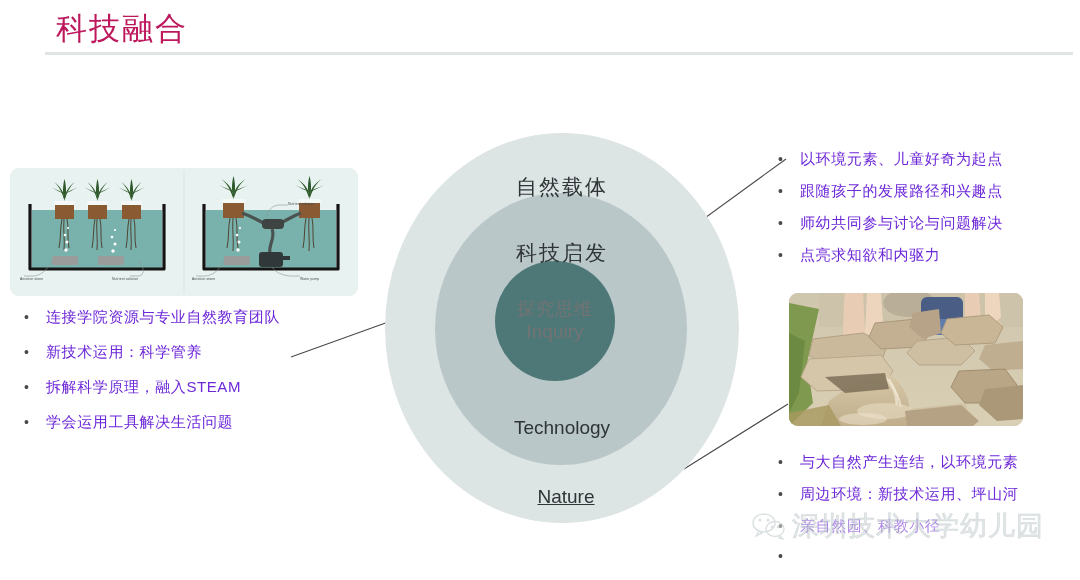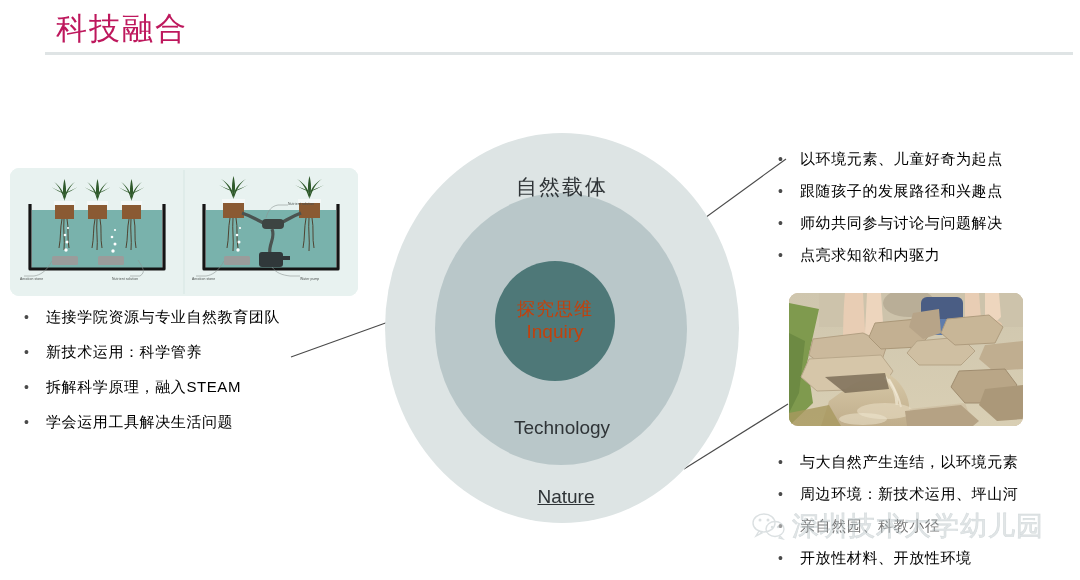--- a/index.html
+++ b/index.html
@@ -78,41 +78,41 @@
     left: 4px; top: 341px; width: 354px;
     font-size: 19px;
     text-decoration: underline;
   }
   #inner-text {
     position: absolute;
     left: 110px; top: 128px;
     width: 120px; height: 120px;
     display: flex; flex-direction: column;
     align-items: center; justify-content: center;
-    color: #c2410c;
+    color: #737373;
     line-height: 1.25;
   }
   #inner-cn { font-size: 18px; letter-spacing: 1px; }
   #inner-en { font-size: 19px; text-align: right; }
 
   
   #connectors { position: absolute; left: 0; top: 0; width: 1080px; height: 580px; }
 
   
   .bullets { position: absolute; }
   .bullet-row { display: flex; align-items: baseline; }
   .bullet-dot {
     width: 22px;
     color: #4a4a4a;
     font-size: 14px;
     line-height: 1;
     flex: 0 0 22px;
   }
   .bullet-text {
-    color: #000000;
+    color: #6d28d9;
     font-size: 15px;
     letter-spacing: 0.6px;
     white-space: nowrap;
   }
   #bullets-topright { left: 778px; top: 150px; }
   #bullets-topright .bullet-row { margin-bottom: 13px; }
   #bullets-left { left: 24px; top: 308px; }
   #bullets-left .bullet-row { margin-bottom: 16px; }
   #bullets-bottomright { left: 778px; top: 453px; }
   #bullets-bottomright .bullet-row { margin-bottom: 13px; }
@@ -178,20 +178,21 @@
     <line x1="603" y1="292" x2="786" y2="159" stroke="#4a4a4a" stroke-width="1.1"></line>
     <line x1="684" y1="469" x2="788" y2="404" stroke="#4a4a4a" stroke-width="1.1"></line>
   </svg>
 
   <div id="venn">
     <div class="ring" id="ring-outer"></div>
     <div class="ring" id="ring-mid"></div>
     <div class="ring" id="ring-inner"></div>
 
     <div class="ring-label" id="label-nature-cn">自然载体</div>
+    <div class="ring-label" id="label-tech-cn">科技启发</div>
     <div class="ring-label" id="label-tech-en">Technology</div>
     <div class="ring-label" id="label-nature-en">Nature</div>
 
     <div id="inner-text">
       <div id="inner-cn">探究思维</div>
       <div id="inner-en">Inquiry</div>
     </div>
   </div>
 
   <div id="hydro-card">
@@ -410,21 +411,20 @@
     <div class="bullet-row">
       <span class="bullet-dot">•</span>
       <span class="bullet-text">周边环境：新技术运用、坪山河</span>
     </div>
     <div class="bullet-row obscured">
       <span class="bullet-dot">•</span>
       <span class="bullet-text">亲自然园、科教小径</span>
     </div>
     <div class="bullet-row">
       <span class="bullet-dot">•</span>
-      <span class="bullet-text">开放性材料、开放性环境</span>
     </div>
   </div>
 
   <div id="watermark">
     <svg id="wm-icon" viewBox="0 0 34 28">
       <ellipse cx="12" cy="11" rx="11" ry="9" fill="none" stroke="#aab6ba" stroke-width="1.4"></ellipse>
       <path d="M7 19 L4 24 L10 21 Z" fill="none" stroke="#aab6ba" stroke-width="1.4"></path>
       <circle cx="8" cy="8" r="1.5" fill="#aab6ba"></circle>
       <circle cx="16" cy="8" r="1.5" fill="#aab6ba"></circle>
       <ellipse cx="23" cy="17" rx="9" ry="7.5" fill="none" stroke="#aab6ba" stroke-width="1.4"></ellipse>

